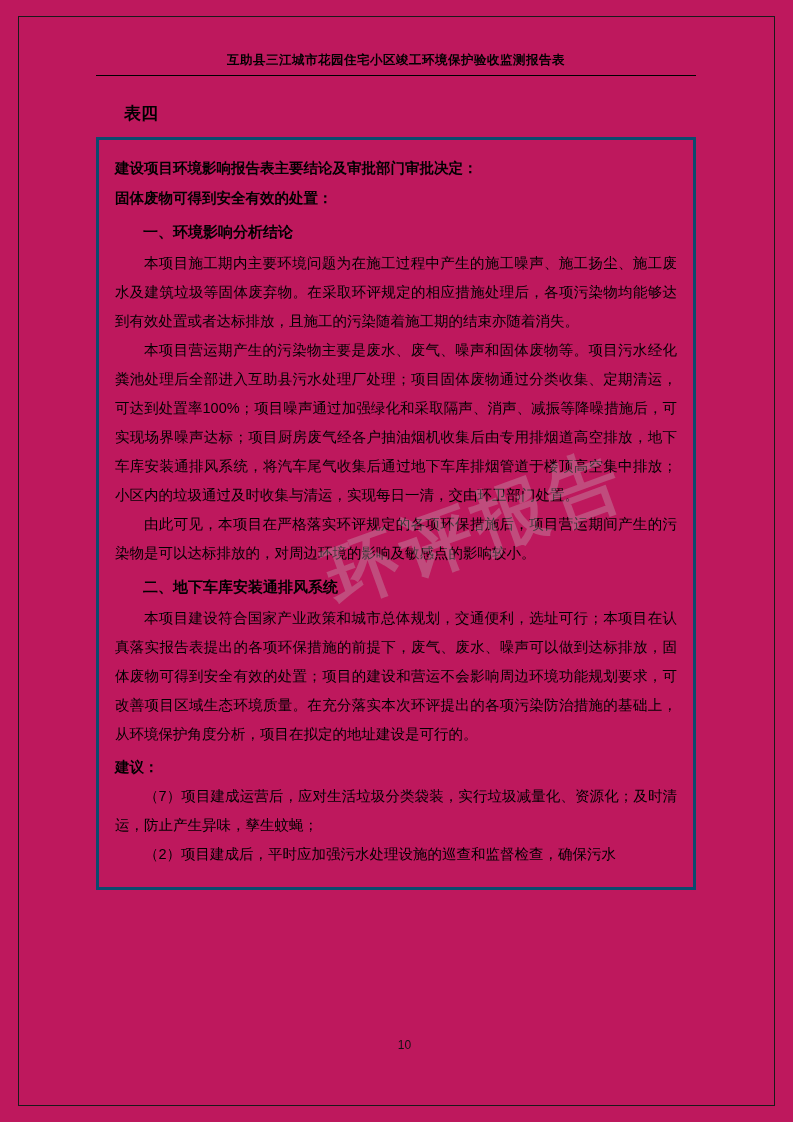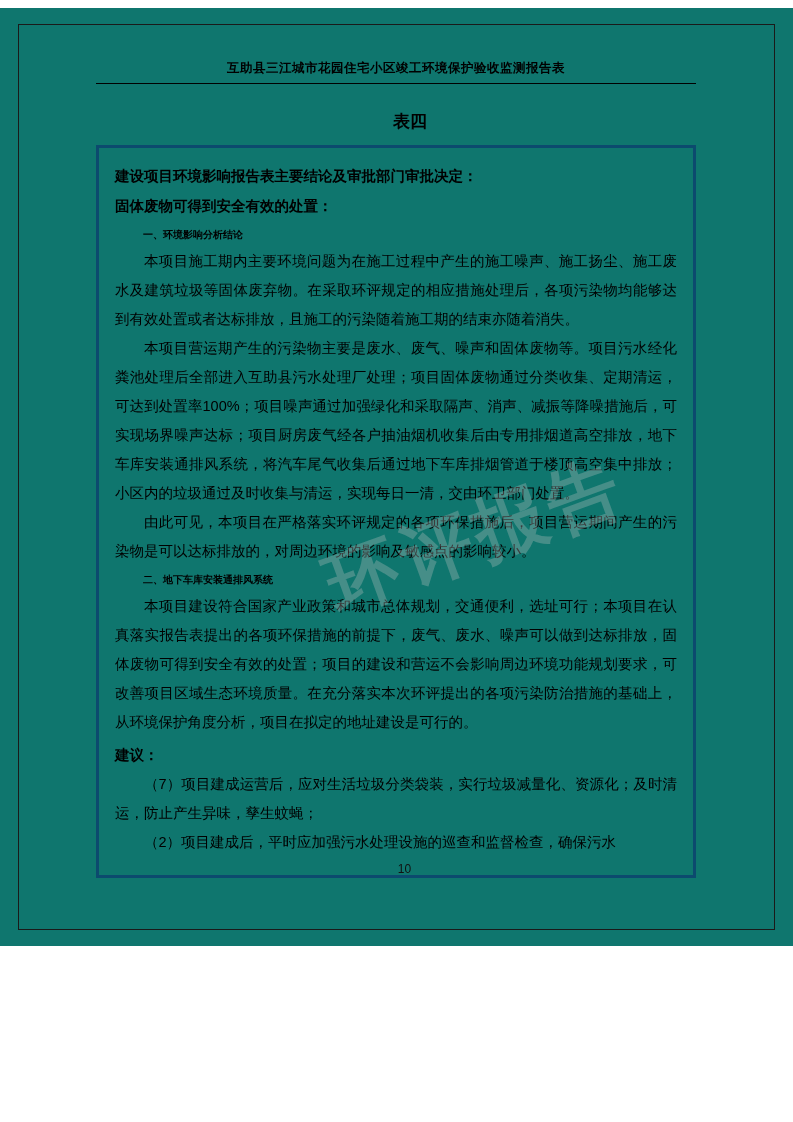--- a/index.html
+++ b/index.html
@@ -3,23 +3,23 @@
 <meta charset="utf-8">
 <style>
   html, body {
     margin: 0;
     padding: 0;
     background: #ffffff;
   }
   .page {
     position: relative;
     width: 793px;
-    height: 938px;
-    margin: 8px auto;
-    background: #0f766e;
+    height: 1122px;
+    margin: 0 auto;
+    background: #be185d;
     box-sizing: border-box;
     font-family: "Liberation Serif", serif;
     color: #000000;
     overflow: hidden;
   }
   
   .page-frame {
     position: absolute;
     left: 18px;
     top: 16px;
@@ -46,21 +46,20 @@
   .header-rule {
     border-bottom: 1.4px solid #000000;
     width: 100%;
     margin-bottom: 26px;
   }
   .table-label {
     font-size: 17px;
     font-weight: bold;
     font-family: "Liberation Sans", sans-serif;
     margin: 0 0 12px 28px;
-    text-align: center;
   }
   .box {
     border: 3px solid #0c4a6e;
     box-sizing: border-box;
     padding: 14px 16px 18px 16px;
     width: 100%;
     min-height: 700px;
   }
   .lead {
     font-size: 14.5px;
@@ -70,21 +69,21 @@
     margin-bottom: 2px;
   }
   .sub-heading {
     font-size: 14.5px;
     font-weight: bold;
     font-family: "Liberation Sans", sans-serif;
     line-height: 1.95;
     margin-bottom: 2px;
   }
   .section-heading {
-    font-size: 10px;
+    font-size: 15px;
     font-weight: bold;
     font-family: "Liberation Sans", sans-serif;
     line-height: 2.0;
     text-indent: 28px;
     margin: 4px 0 2px 0;
   }
   p.para {
     font-size: 14.5px;
     line-height: 2.0;
     text-indent: 2em;

